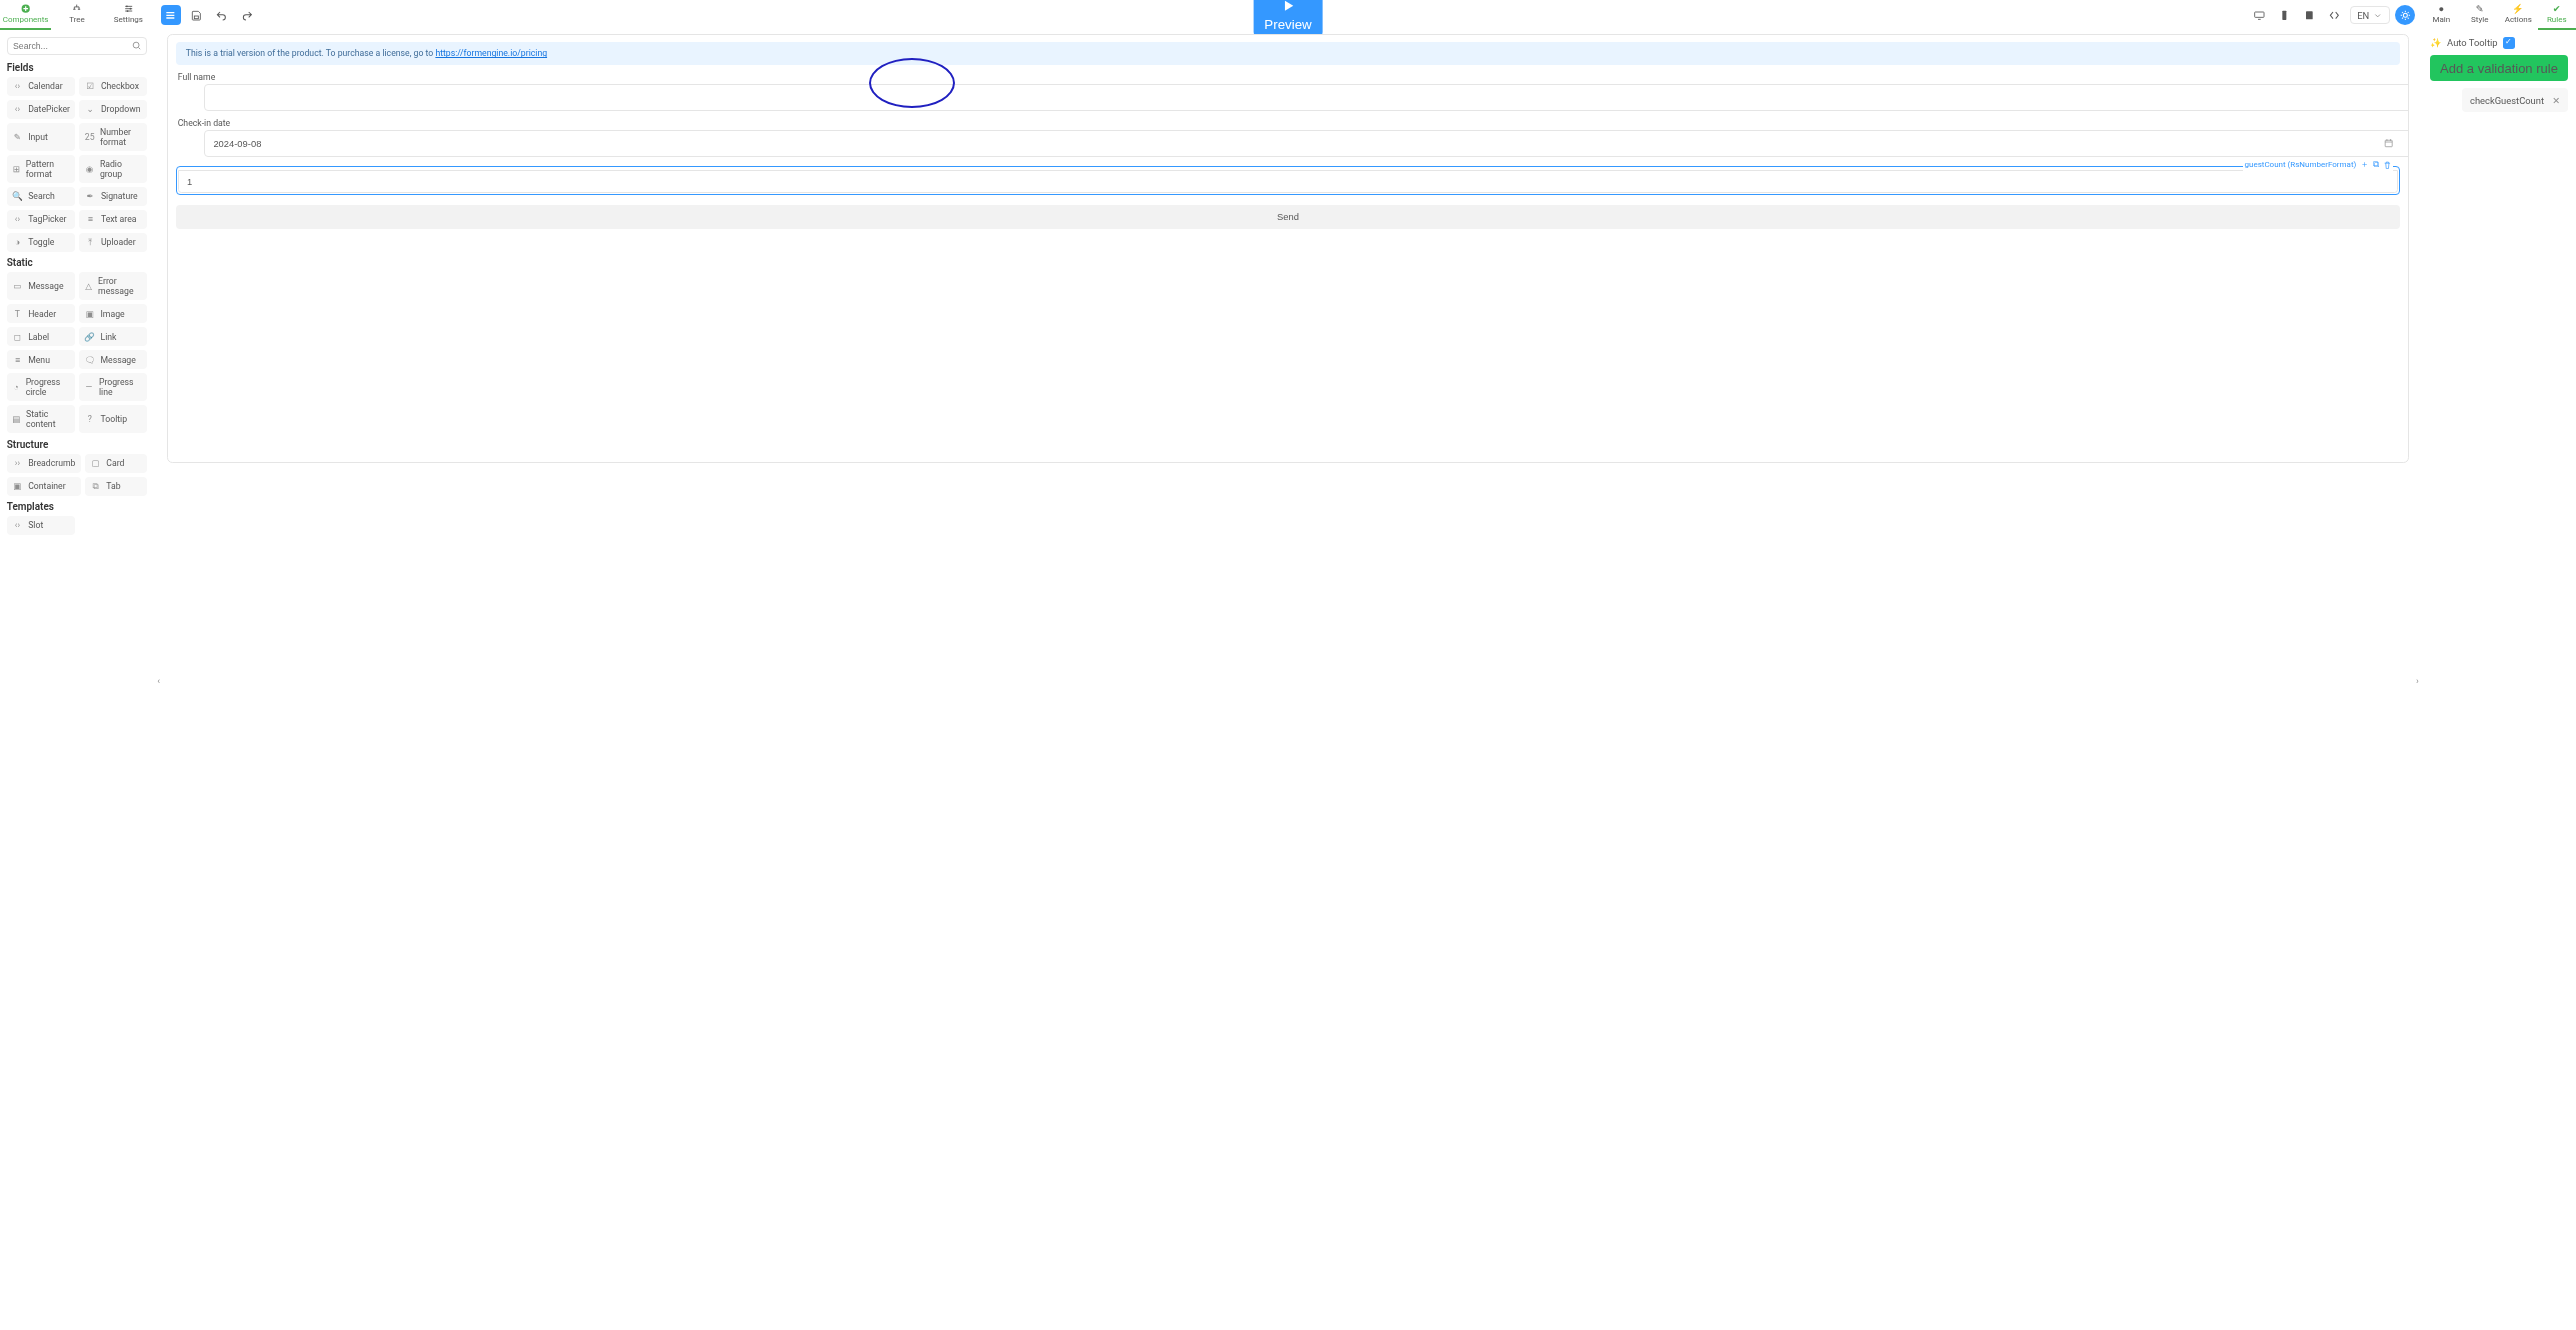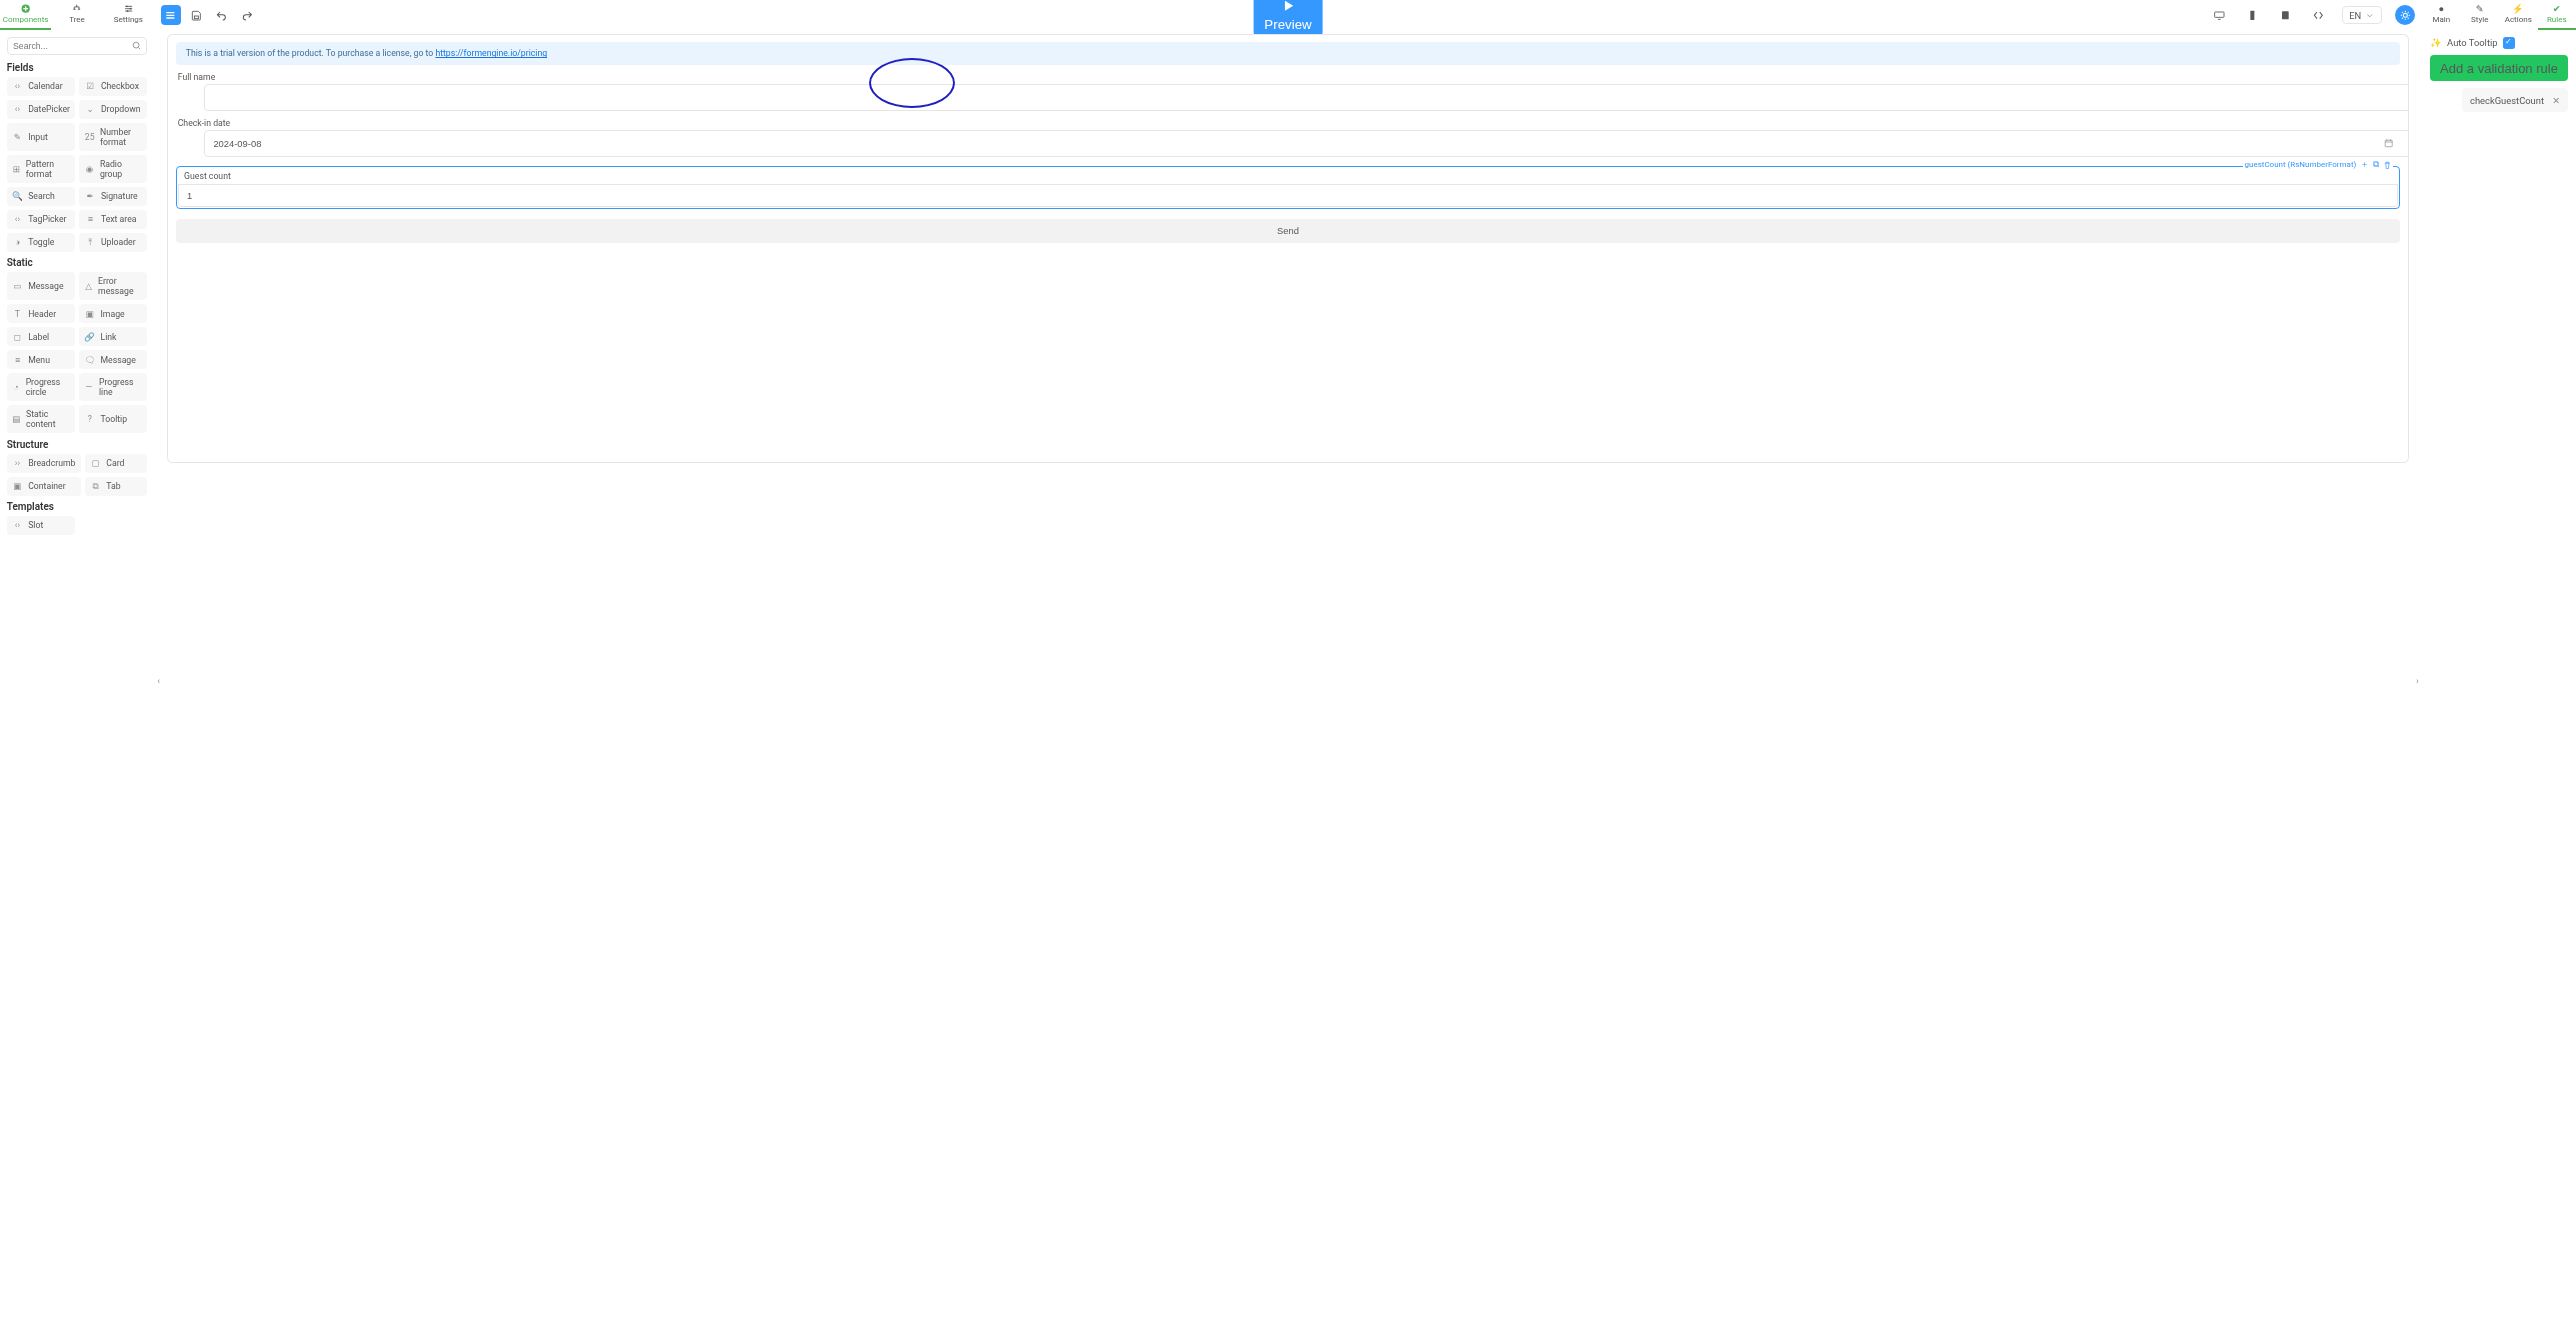--- a/index.html
+++ b/index.html
@@ -11,21 +11,21 @@
   .topbar-left { display: flex; align-items: stretch; width: 154px; }
   .tl-tab { flex: 1; display: flex; flex-direction: column; align-items: center; justify-content: center; gap: 1.3px; cursor: pointer; font-size: 8px; color: #575757; border-bottom: 2px solid transparent; }
   .tl-tab.active { color: #4caf50; border-bottom-color: #4caf50; }
   .tl-tab .ico { font-size: 9.4px; line-height: 1; }
 
   .topbar-mid { flex: 1; display: flex; align-items: center; padding: 0 6.7px; gap: 5.4px; position: relative; }
   .icon-btn { width: 20px; height: 20px; display: inline-flex; align-items: center; justify-content: center; border: none; background: transparent; color: #575757; border-radius: 4px; cursor: pointer; font-size: 10.7px; }
   .icon-btn.primary-square { background: #3498ff; color: #fff; }
   .icon-btn.primary-round { background: #3498ff; color: #fff; border-radius: 50%; }
   .preview-btn { position: absolute; left: 50%; top: 50%; transform: translate(-50%, -50%); display: inline-flex; align-items: center; gap: 4px; background: #3498ff; color: #fff; border: none; padding: 4px 10.7px; border-radius: 4px; font-weight: 500; cursor: pointer; flex-direction: column; }
-  .topbar-mid-right { margin-left: auto; display: flex; align-items: center; gap: 13px; }
+  .topbar-mid-right { margin-left: auto; display: flex; align-items: center; gap: 5px; }
   .lang-select { display: inline-flex; align-items: center; gap: 4px; border: 0.7px solid #e5e5e5; border-radius: 4px; padding: 2.7px 6.7px; color: #575757; cursor: pointer; }
 
   .topbar-right { display: flex; align-items: stretch; width: 154px; }
   .tr-tab { flex: 1; display: flex; flex-direction: column; align-items: center; justify-content: center; gap: 1.3px; cursor: pointer; font-size: 8px; color: #575757; border-bottom: 2px solid transparent; }
   .tr-tab.active { color: #4caf50; border-bottom-color: #4caf50; }
   .tr-tab .ico { font-size: 9.4px; line-height: 1; }
 
   
   .main { flex: 1; display: flex; min-height: 0; }
 
@@ -399,21 +399,20 @@
         <div class="selection-label">
           <span>guestCount (RsNumberFormat)</span>
           <span class="sel-ico">＋</span>
           <span class="sel-ico">⧉</span>
           <span class="sel-ico">
             <svg class="icon" viewBox="0 0 16 16">
                 <path d="M3 4h10M6 4V2h4v2M5 4l1 10h4l1-10" fill="none" stroke="#3498ff" stroke-width="1.3"></path>
               </svg>
           </span>
         </div>
-        <div class="inner-label">Guest count</div>
         <input class="inner-input" type="text" value="1" style="">
       </div>
 
       <button class="send-btn">Send</button>
 
     </div>
   </div>
 
   <div class="collapse-handle">
     <span>›</span>

